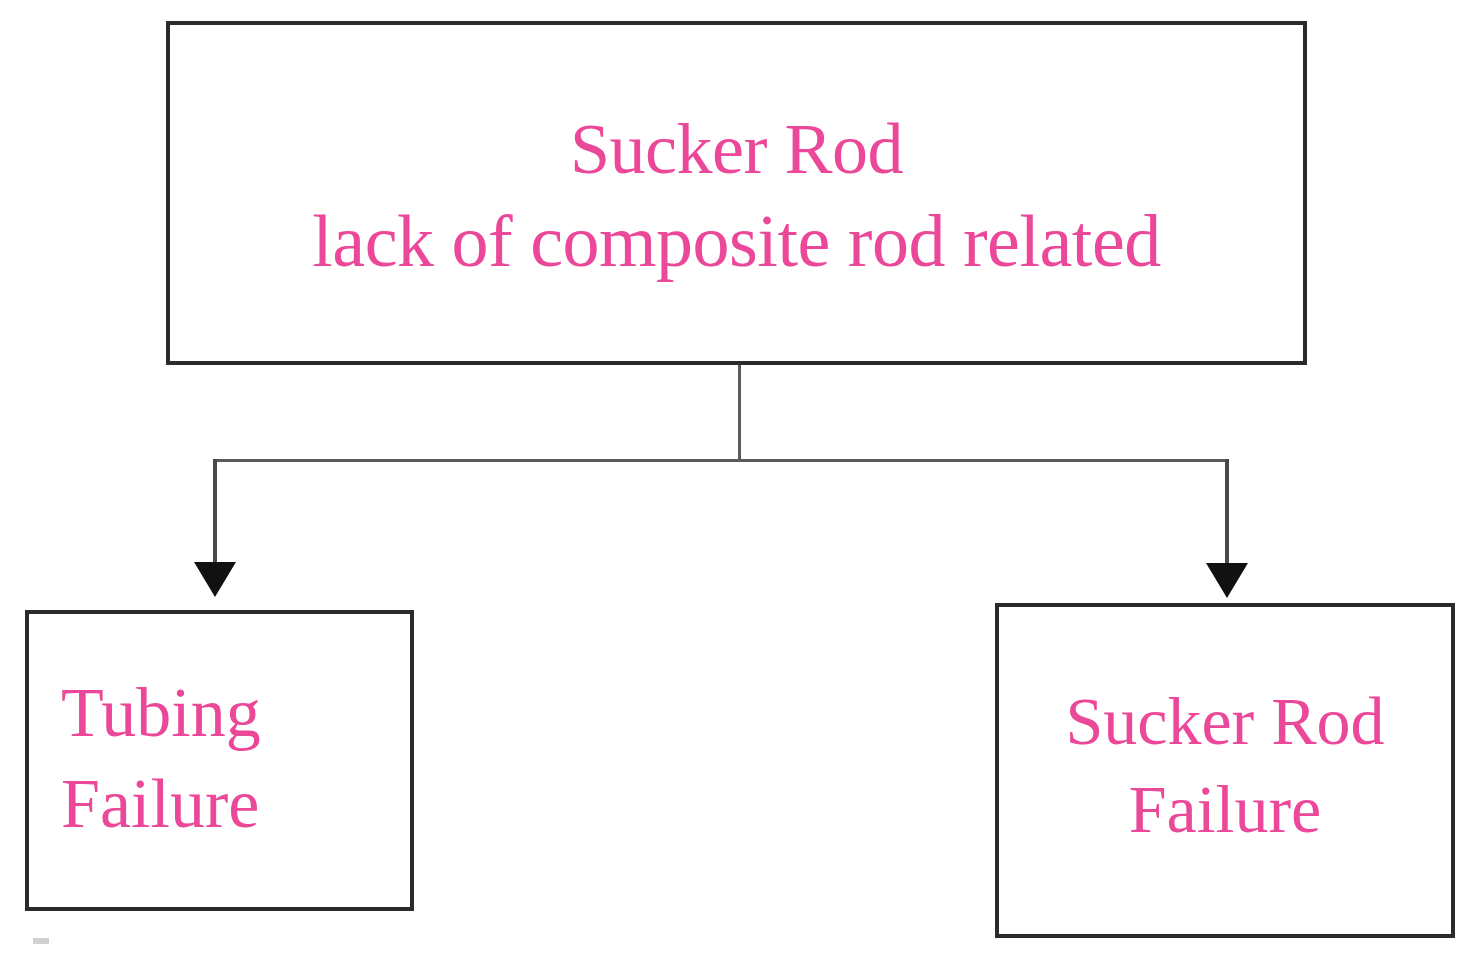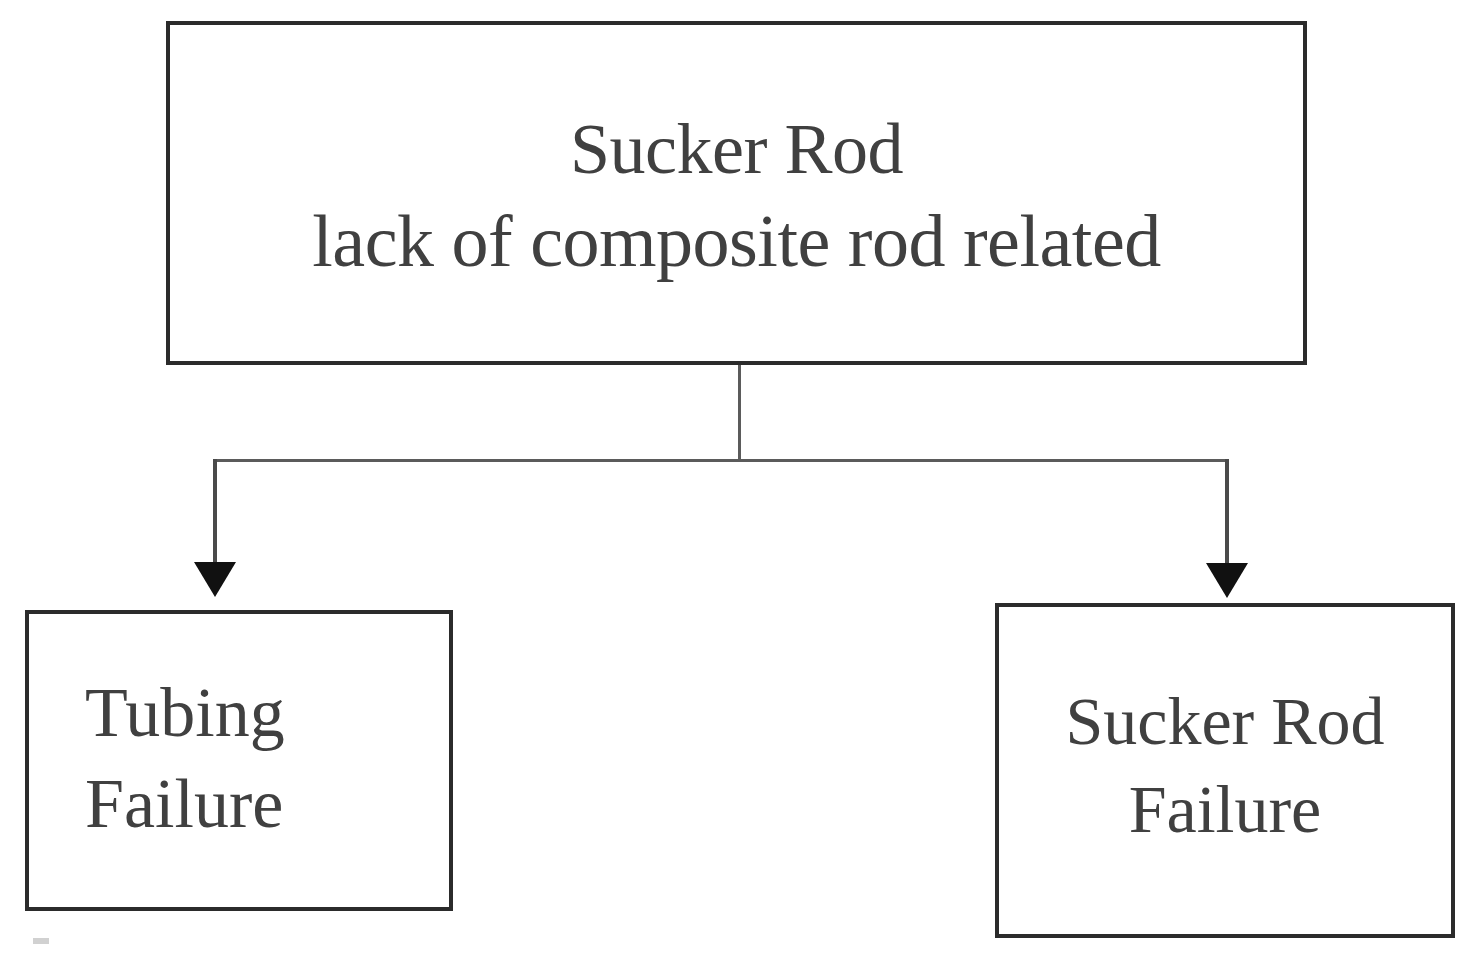--- a/index.html
+++ b/index.html
@@ -19,21 +19,21 @@
 
   
   .node {
     position: absolute;
     box-sizing: border-box;
     background: #ffffff;
     border: 4px solid #2b2b2b;
     display: flex;
     flex-direction: column;
     justify-content: center;
-    color: #404040;
+    color: #ec4899;
   }
   .node .line {
     display: block;
     white-space: nowrap;
     line-height: 1.12;
   }
 
   
   #node-root {
     left: 166px;
@@ -49,25 +49,25 @@
     letter-spacing: -0.5px;
   }
   #node-root .line-1 { font-size: 72px; margin-bottom: 10px; }
   #node-root .line-2 { font-size: 74px; margin-bottom: 8px; }
   #node-root .line-3 { font-size: 74px; }
 
   
   #node-tubing {
     left: 25px;
     top: 610px;
-    width: 428px;
+    width: 389px;
     height: 301px;
     align-items: flex-start;
     text-align: left;
-    padding-left: 56px;
+    padding-left: 32px;
     padding-bottom: 6px;
   }
   #node-tubing .line {
     font-size: 70px;
     line-height: 1.3;
   }
 
   
   #node-rodstring {
     left: 995px;

